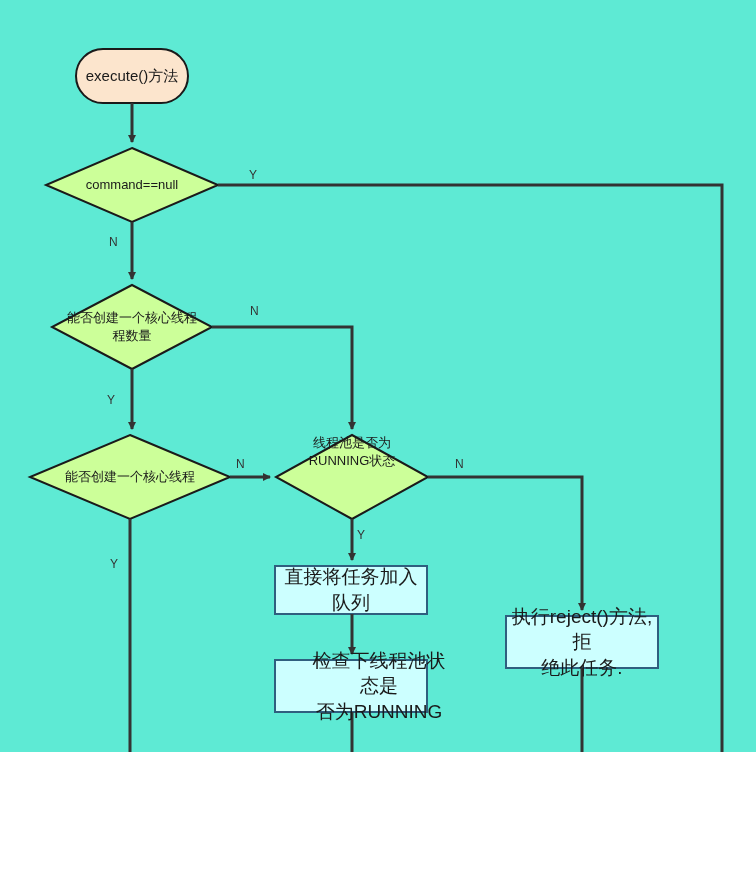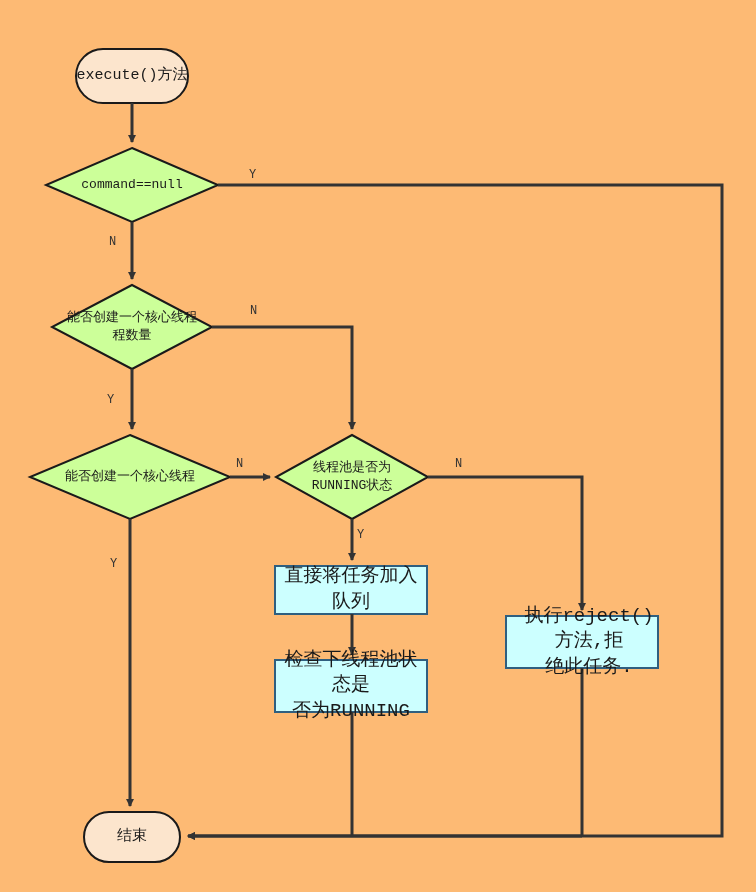--- a/index.html
+++ b/index.html
@@ -3,23 +3,23 @@
 <meta charset="utf-8">
 <style>
   html, body {
     margin: 0;
     padding: 0;
     background: #ffffff;
   }
   #canvas {
     position: relative;
     width: 756px;
-    height: 892px;
-    background: #fdba74;
-    font-family: Liberation Mono, monospace;
+    height: 752px;
+    background: #5eead4;
+    font-family: Liberation Sans, sans-serif;
     overflow: hidden;
   }
   #svg-layer {
     position: absolute;
     left: 0;
     top: 0;
     width: 756px;
     height: 894px;
   }
   .node-label {
@@ -114,29 +114,29 @@
 
   <div class="node-label terminal-label" style="left:76px; top:49px; width:112px; height:54px;">execute()方法</div>
 
   <div class="node-label decision-label" style="left:46px; top:163px; width:172px; height:44px;">command==null</div>
 
   <div class="node-label decision-label" style="left:28px; top:302px; width:208px; height:50px;">能否创建一个核心线程
 程数量</div>
 
   <div class="node-label decision-label" style="left:30px; top:457px; width:200px; height:40px;">能否创建一个核心线程</div>
 
-  <div class="node-label decision-label" style="left:286px; top:453px; width:132px; height:48px;">线程池是否为
+  <div class="node-label decision-label" style="left:286px; top:428px; width:132px; height:48px;">线程池是否为
 RUNNING状态</div>
 
   <div class="node-label process-label" style="left:277px; top:568px; width:148px; height:44px;">直接将任务加入队列</div>
 
-  <div class="node-label process-label" style="left:277px; top:662px; width:148px; height:48px;">检查下线程池状态是
+  <div class="node-label process-label" style="left:277px; top:662px; width:148px; height:48px;padding-left:28px;">检查下线程池状态是
 否为RUNNING</div>
 
-  <div class="node-label process-label" style="left:508px; top:618px; width:148px; height:48px;padding-left:7px;">执行reject()方法,拒
+  <div class="node-label process-label" style="left:508px; top:618px; width:148px; height:48px;">执行reject()方法,拒
 绝此任务.</div>
 
   <div class="node-label terminal-label" style="left:84px; top:812px; width:96px; height:50px;">结束</div>
 
   <div class="edge-label" style="left:249px; top:169px;">Y</div>
 
   <div class="edge-label" style="left:109px; top:236px;">N</div>
 
   <div class="edge-label" style="left:250px; top:305px;">N</div>
 

